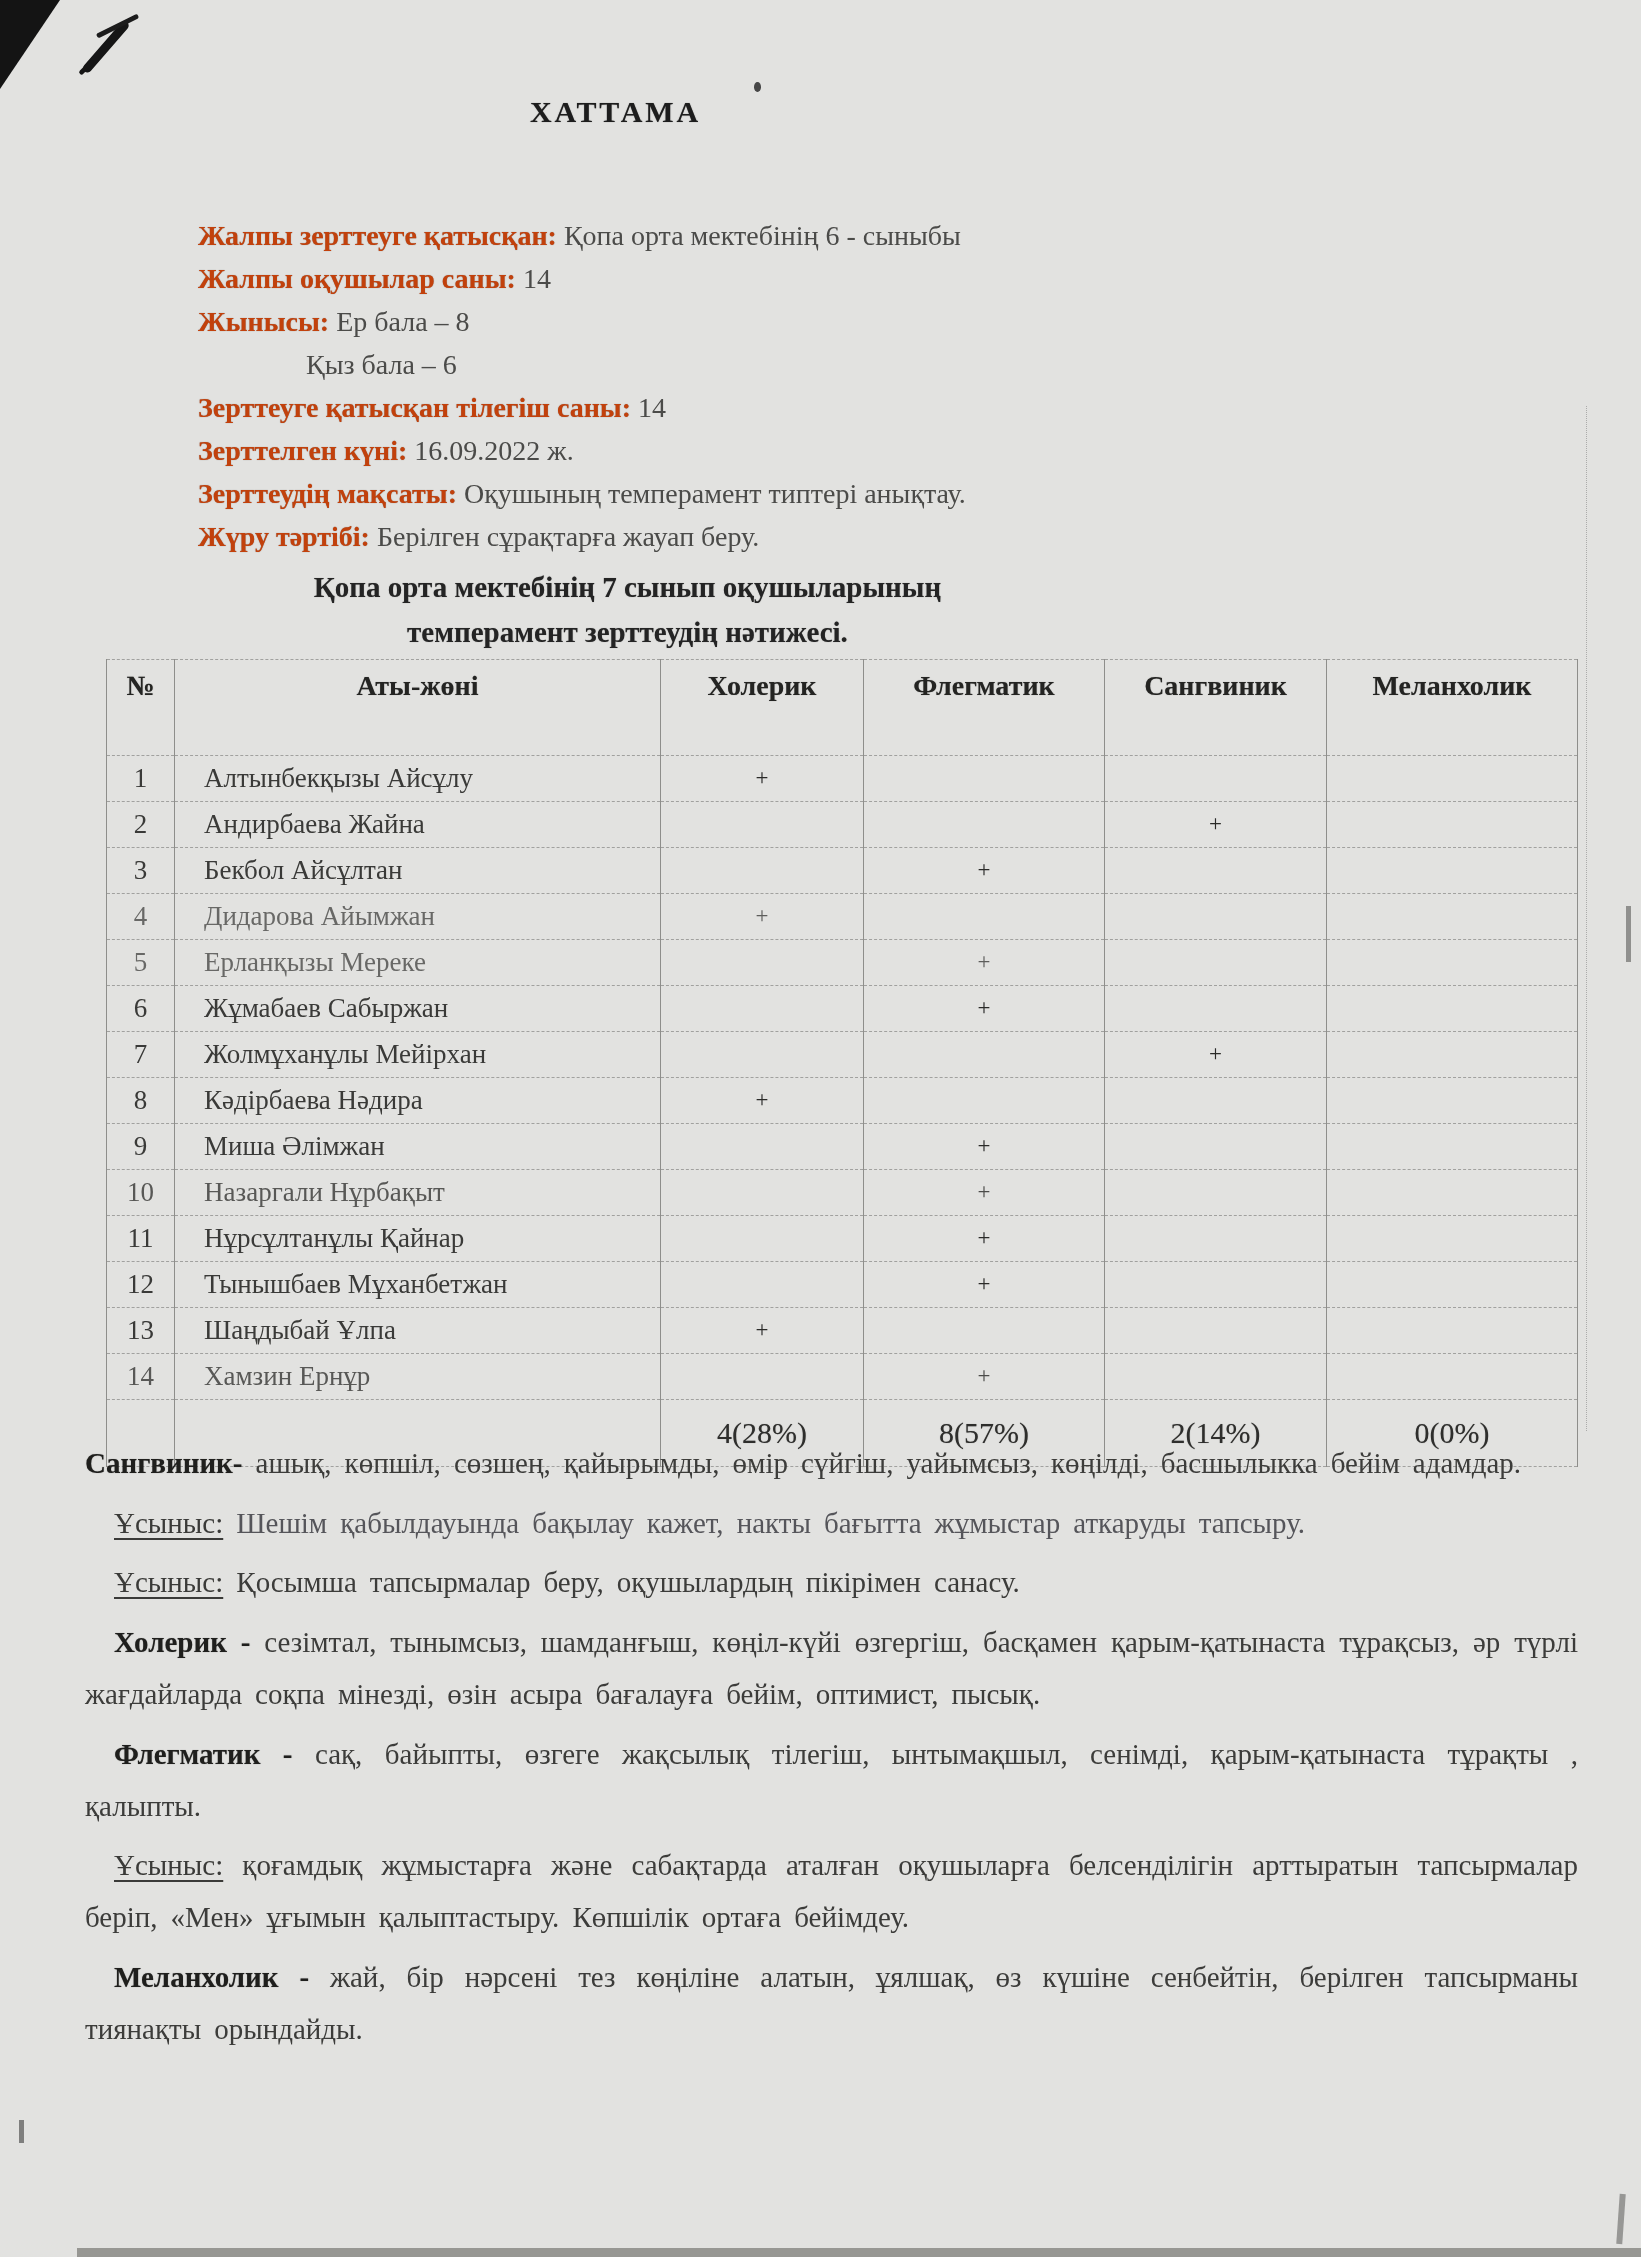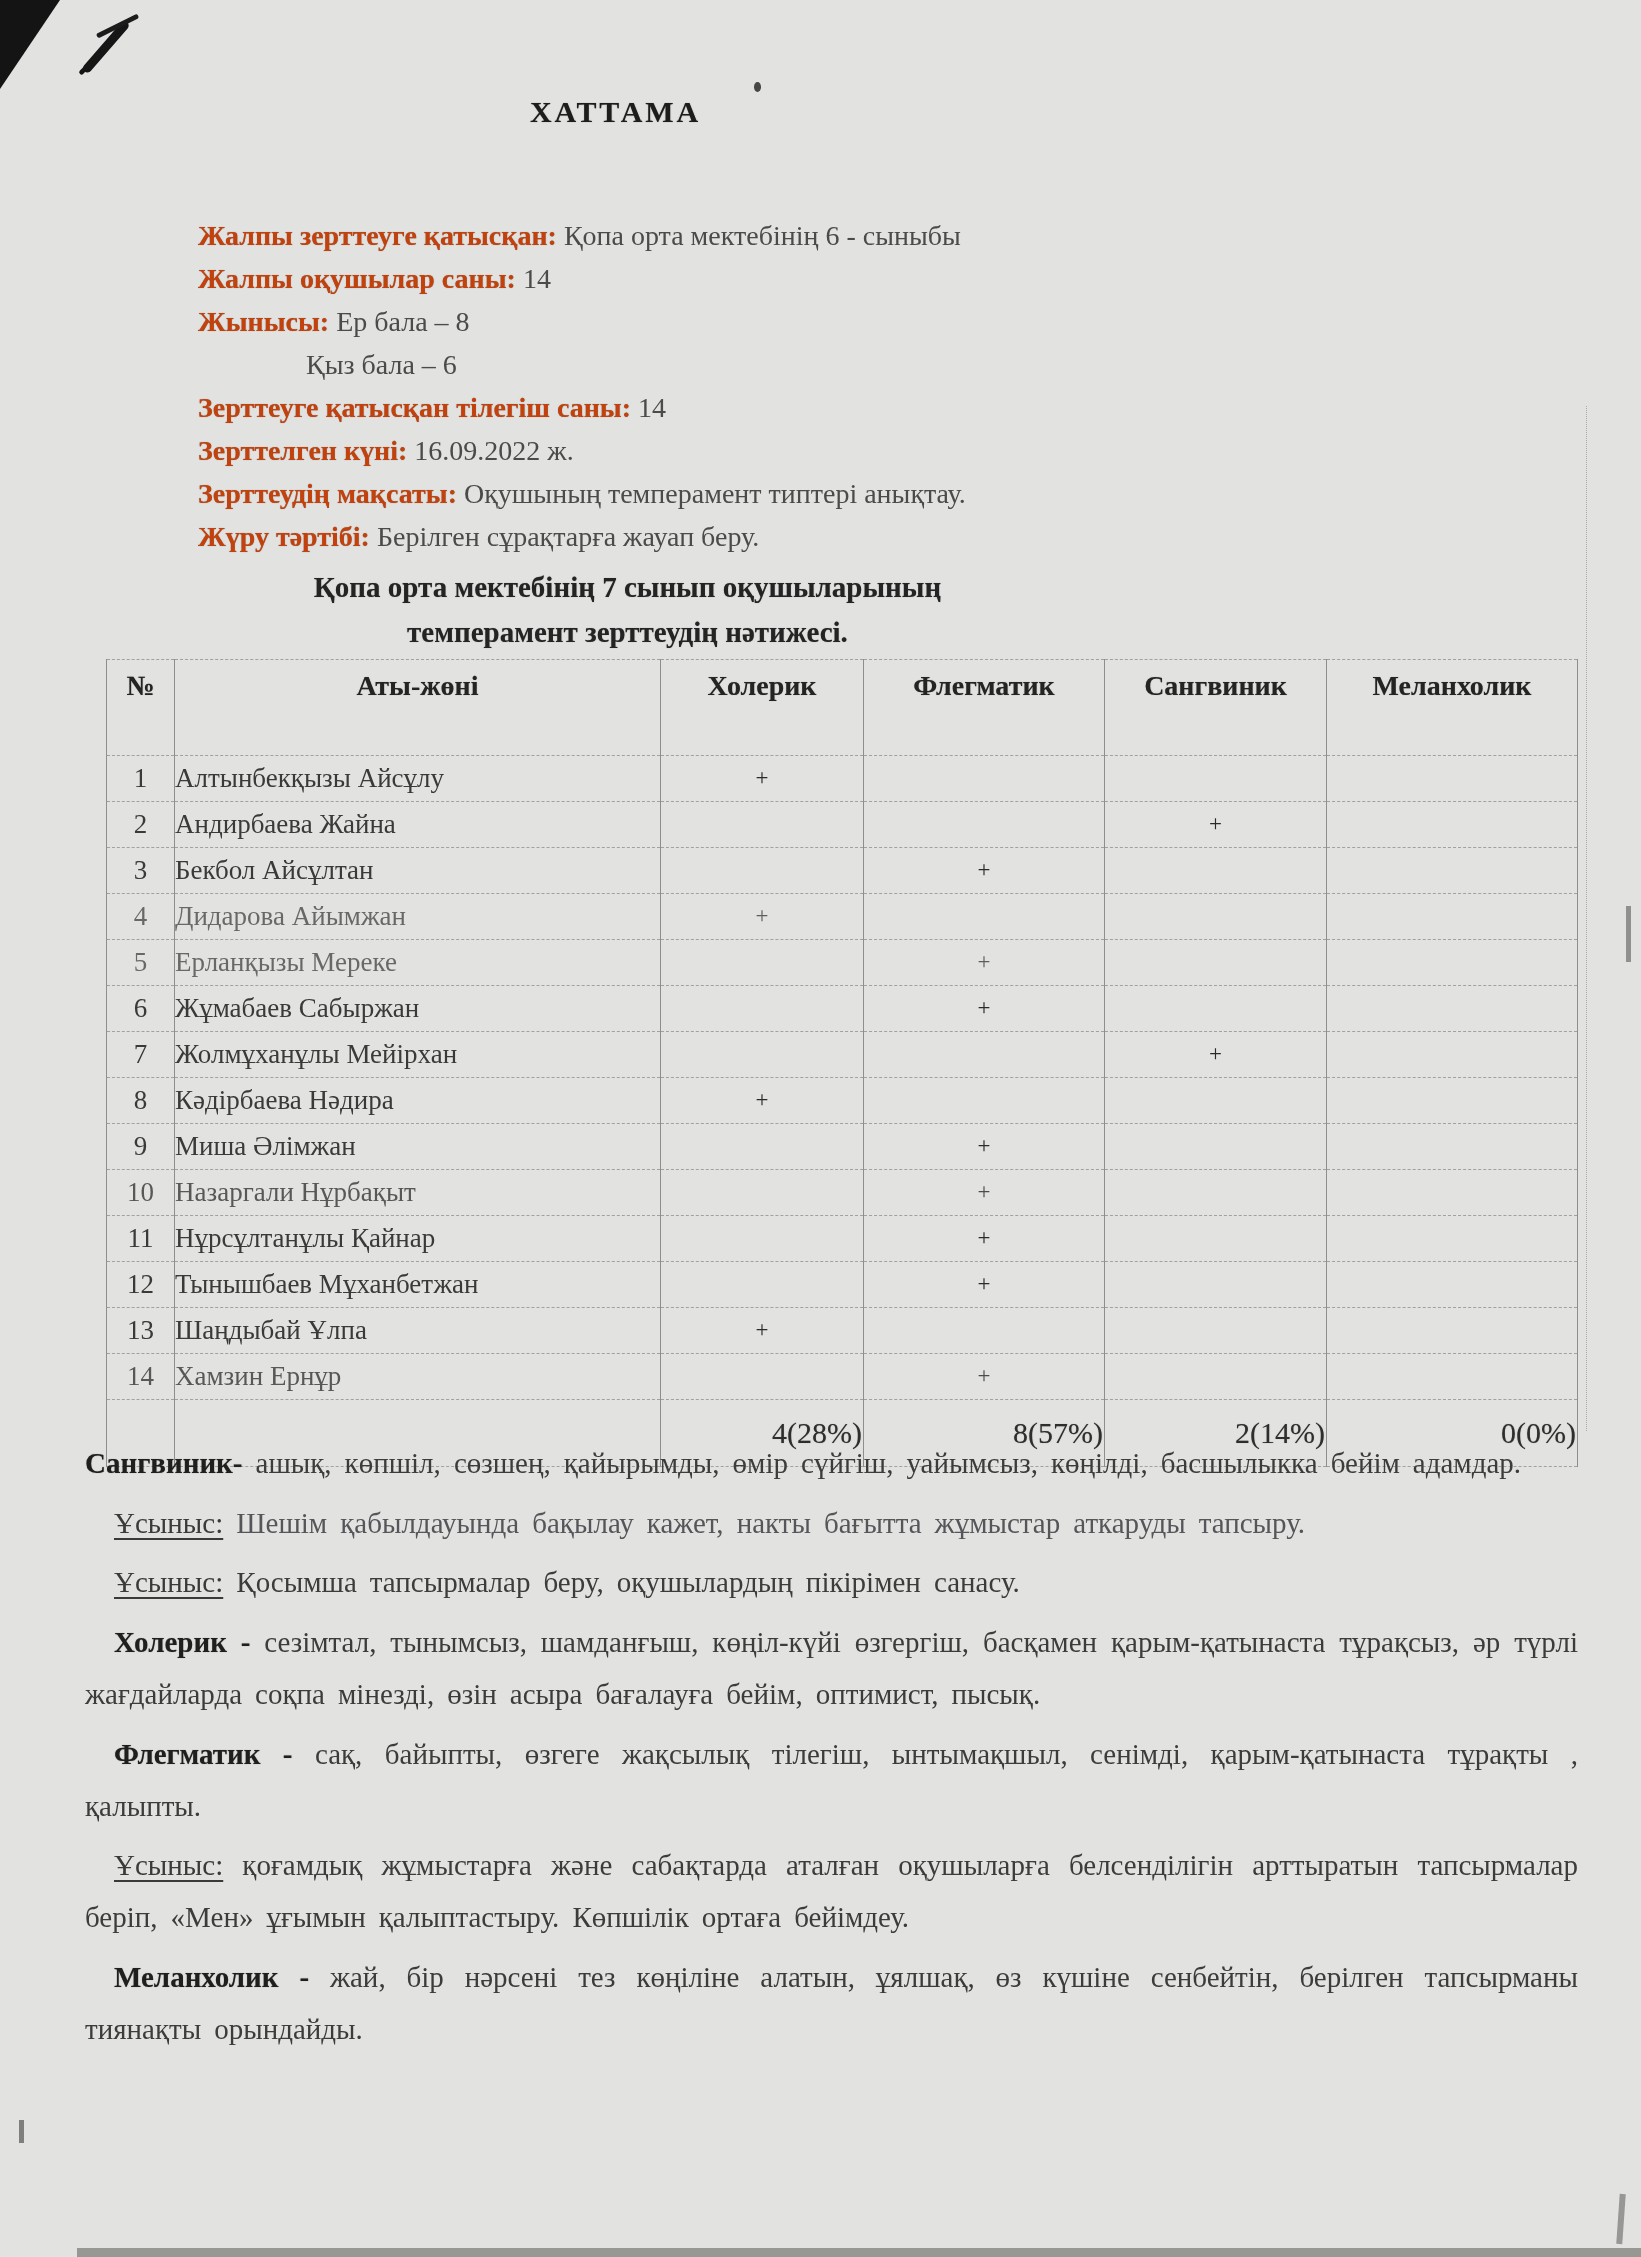--- a/index.html
+++ b/index.html
@@ -56,26 +56,26 @@
     border-bottom:1px dashed rgba(72,72,70,.42);
     overflow:hidden;white-space:nowrap;
   }
   table.results thead th{
     height:84px;vertical-align:top;padding-top:9.7px;
     font-weight:bold;font-size:28px;color:#242422;
     text-shadow:0 0 1px rgba(30,30,30,.4);
   }
   table.results tbody td{height:43px;vertical-align:middle;}
   td.cell-num{text-align:center;}
-  td.cell-name{padding-left:0;}
+  td.cell-name{padding-left:29px;}
   td.cell-mark{text-align:center;font-size:23px;color:#2a2a28;}
   tbody tr:nth-child(4),tbody tr:nth-child(5){opacity:.72;}
   tbody tr:nth-child(10),tbody tr:nth-child(14){opacity:.82;}
   table.results tfoot td{
-    height:64px;text-align:right;font-size:30px;color:#2e2e2c;
+    height:64px;text-align:center;font-size:30px;color:#2e2e2c;
     text-shadow:0 0 1px rgba(30,30,30,.35);
   }
   
   .paras{
     position:absolute;top:1437px;left:85px;width:1493px;
     font-size:29px;line-height:52px;word-spacing:5.8px;
     text-align:justify;color:#3c3c3a;
   }
   .para{margin:0 0 7.7px 0;text-indent:29px;}
   .para.first{text-indent:0;}

